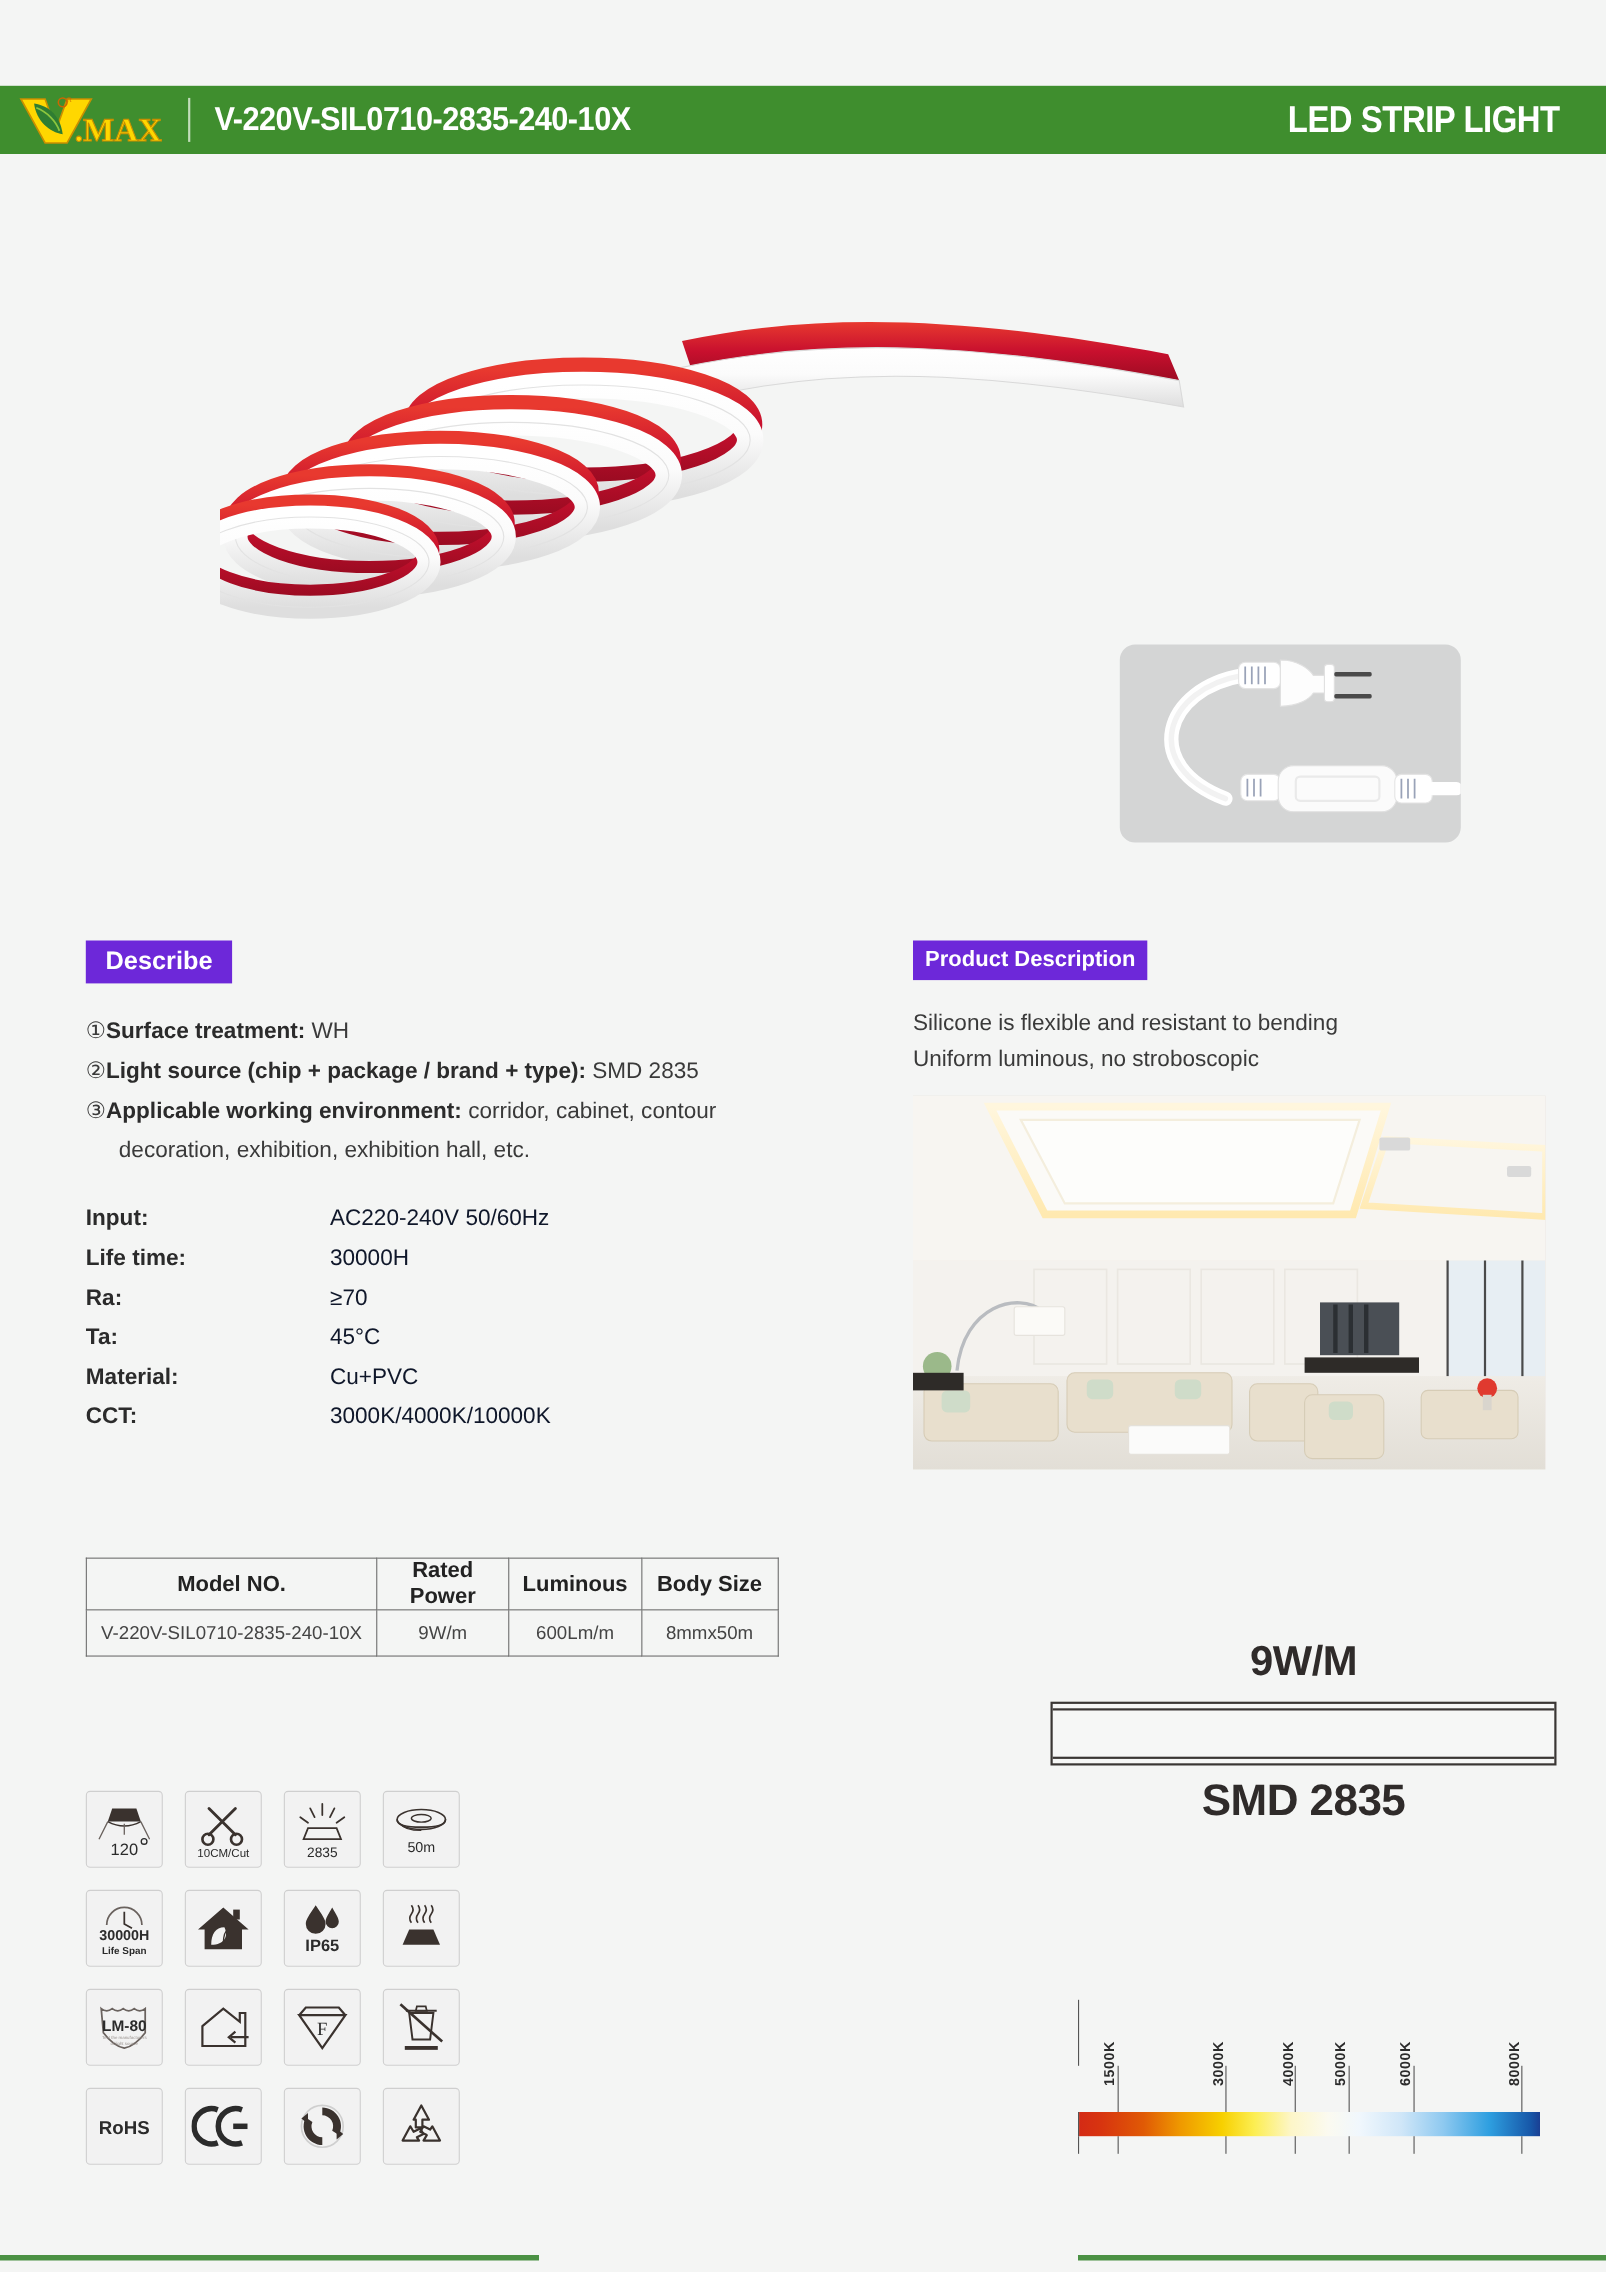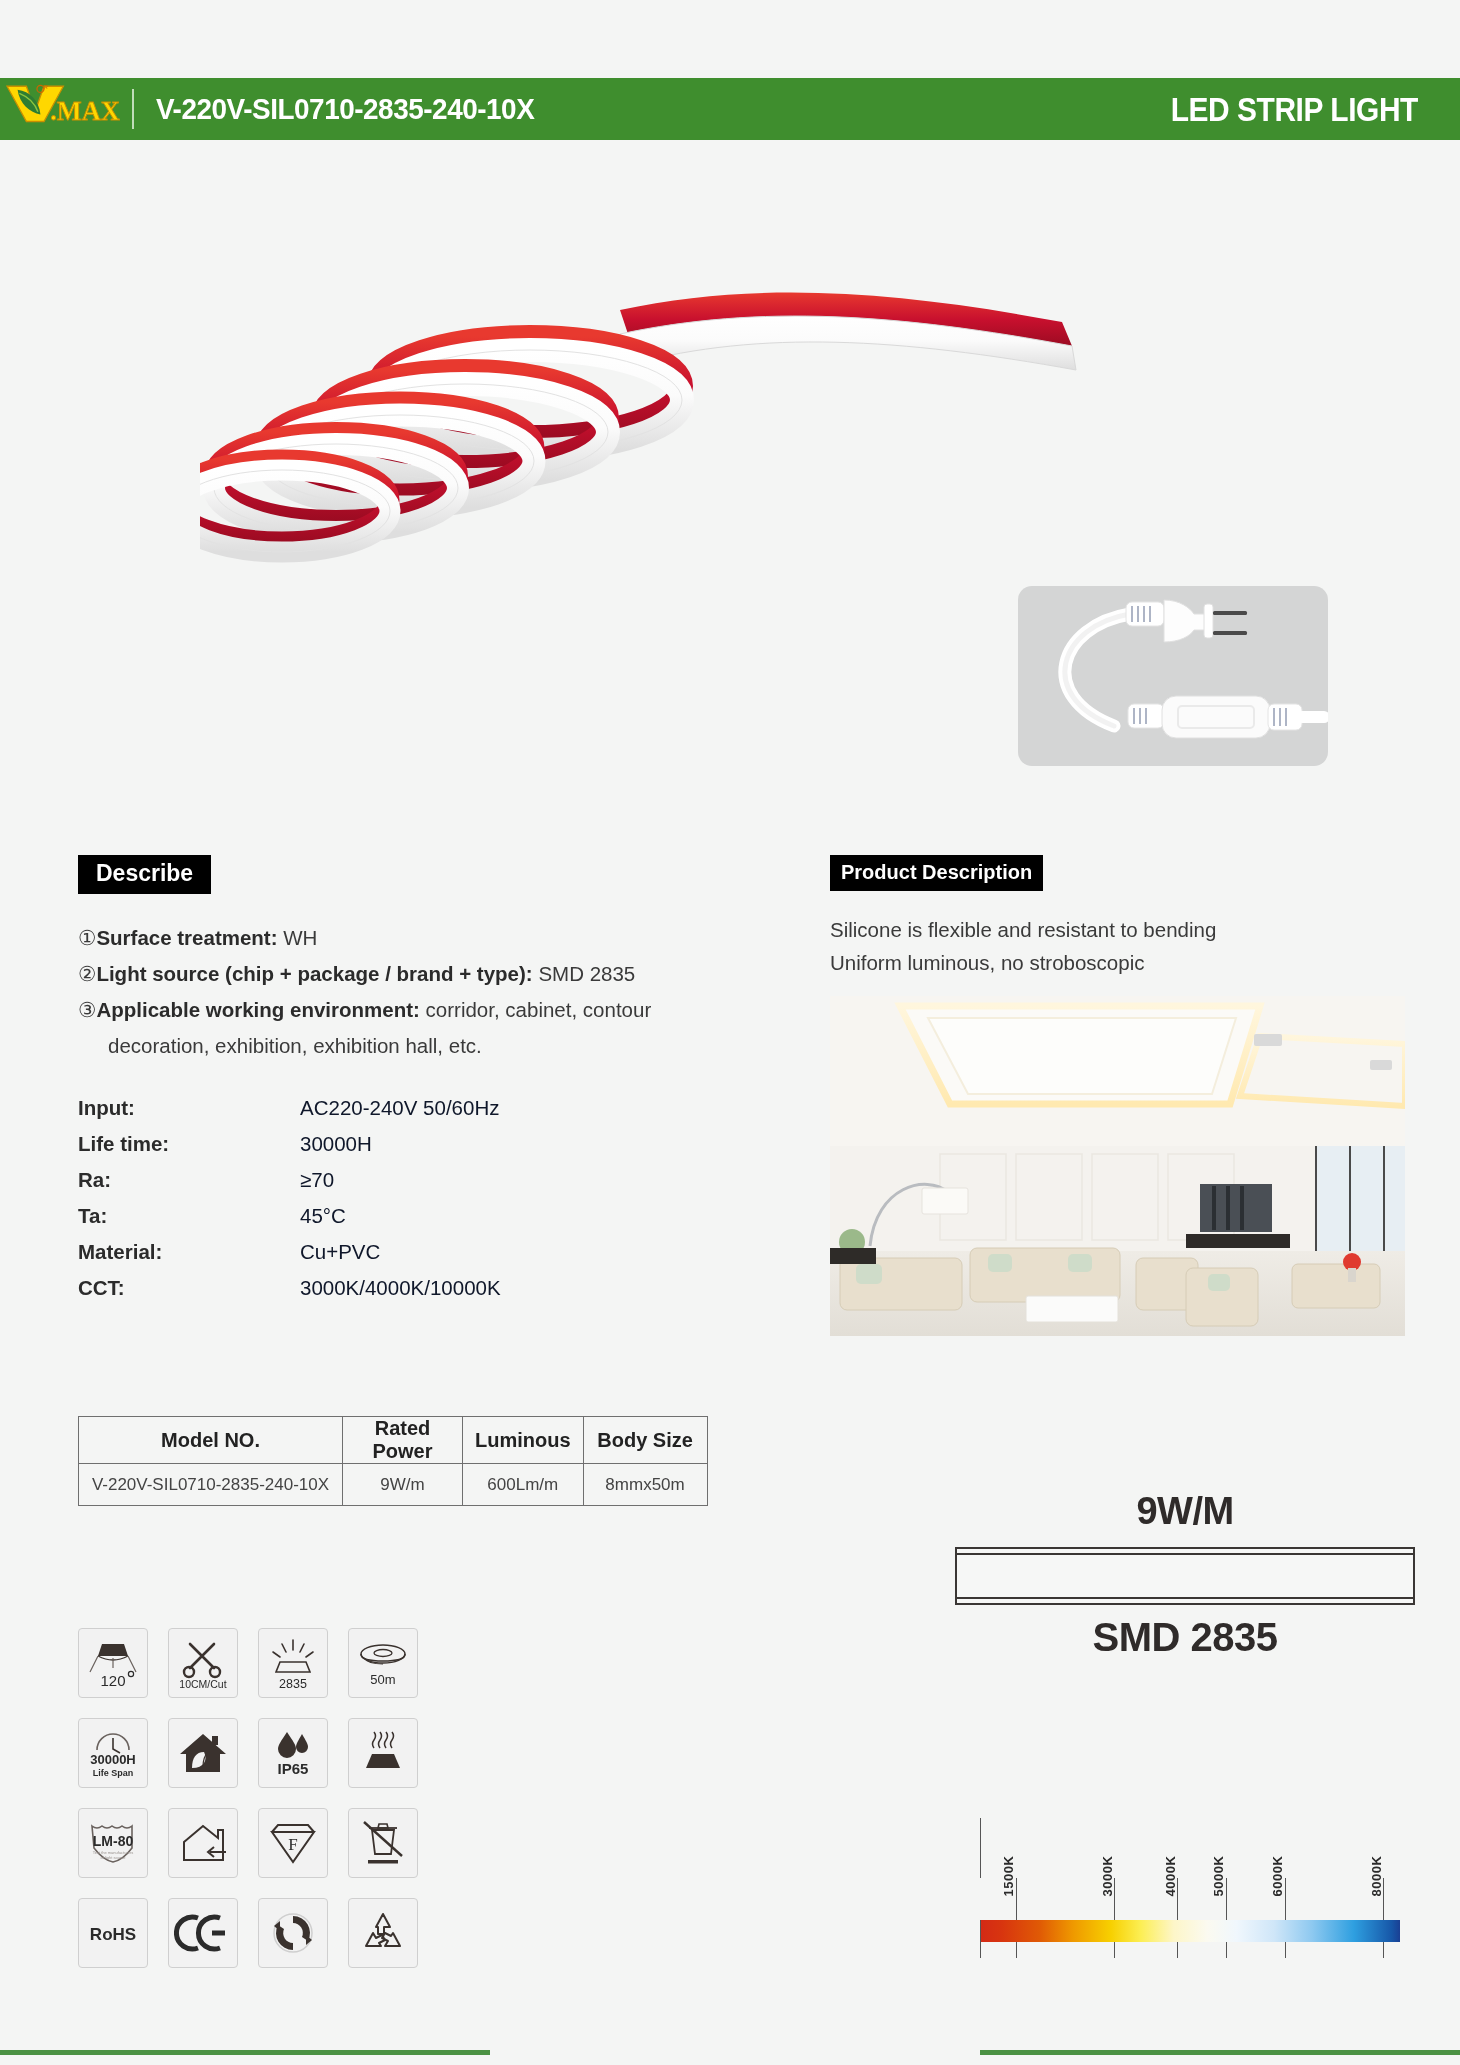--- a/index.html
+++ b/index.html
@@ -12,22 +12,22 @@
     overflow:hidden;
   }
 
   
   .header {
     position:absolute; left:0; top:78px; width:1460px; height:62px;
     background:#3f8e2e;
     display:flex; align-items:center;
   }
   .logo-wrap {
-    width:132px; height:62px; position:relative;
-    display:flex; align-items:flex-start; justify-content:center;
+    width:171px; height:62px; position:relative;
+    display:flex; align-items:center; justify-content:center;
   }
   .logo-svg { display:block; }
   .logo-div {
     width:2px; height:40px; background:#d8ebd2; opacity:.85;
     margin-right:22px;
   }
   .model-title {
     color:#ffffff; font-size:30px; font-weight:700;
     letter-spacing:-0.5px; white-space:nowrap;
     font-family:"Liberation Sans", sans-serif;
@@ -46,21 +46,21 @@
 
   
   .plug-card {
     position:absolute; left:1018px; top:586px; width:310px; height:180px;
     background:#d4d5d5; border-radius:14px; overflow:hidden;
   }
   .plug-card svg { position:absolute; left:0; top:0; }
 
   
   .sec-label {
-    display:inline-block; background:#000000; color:#fff;
+    display:inline-block; background:#6d28d9; color:#fff;
     font-size:23px; font-weight:700; padding:7px 18px 9px 18px;
     line-height:1;
   }
   .sec-label.pd { padding:7px 11px 9px 11px; font-size:20px; }
 
   
   .left-col { position:absolute; left:78px; top:855px; width:660px; }
   .desc-list { margin-top:26px; }
   .desc-line {
     font-size:20.5px; line-height:36px; color:#3a3a3a;

